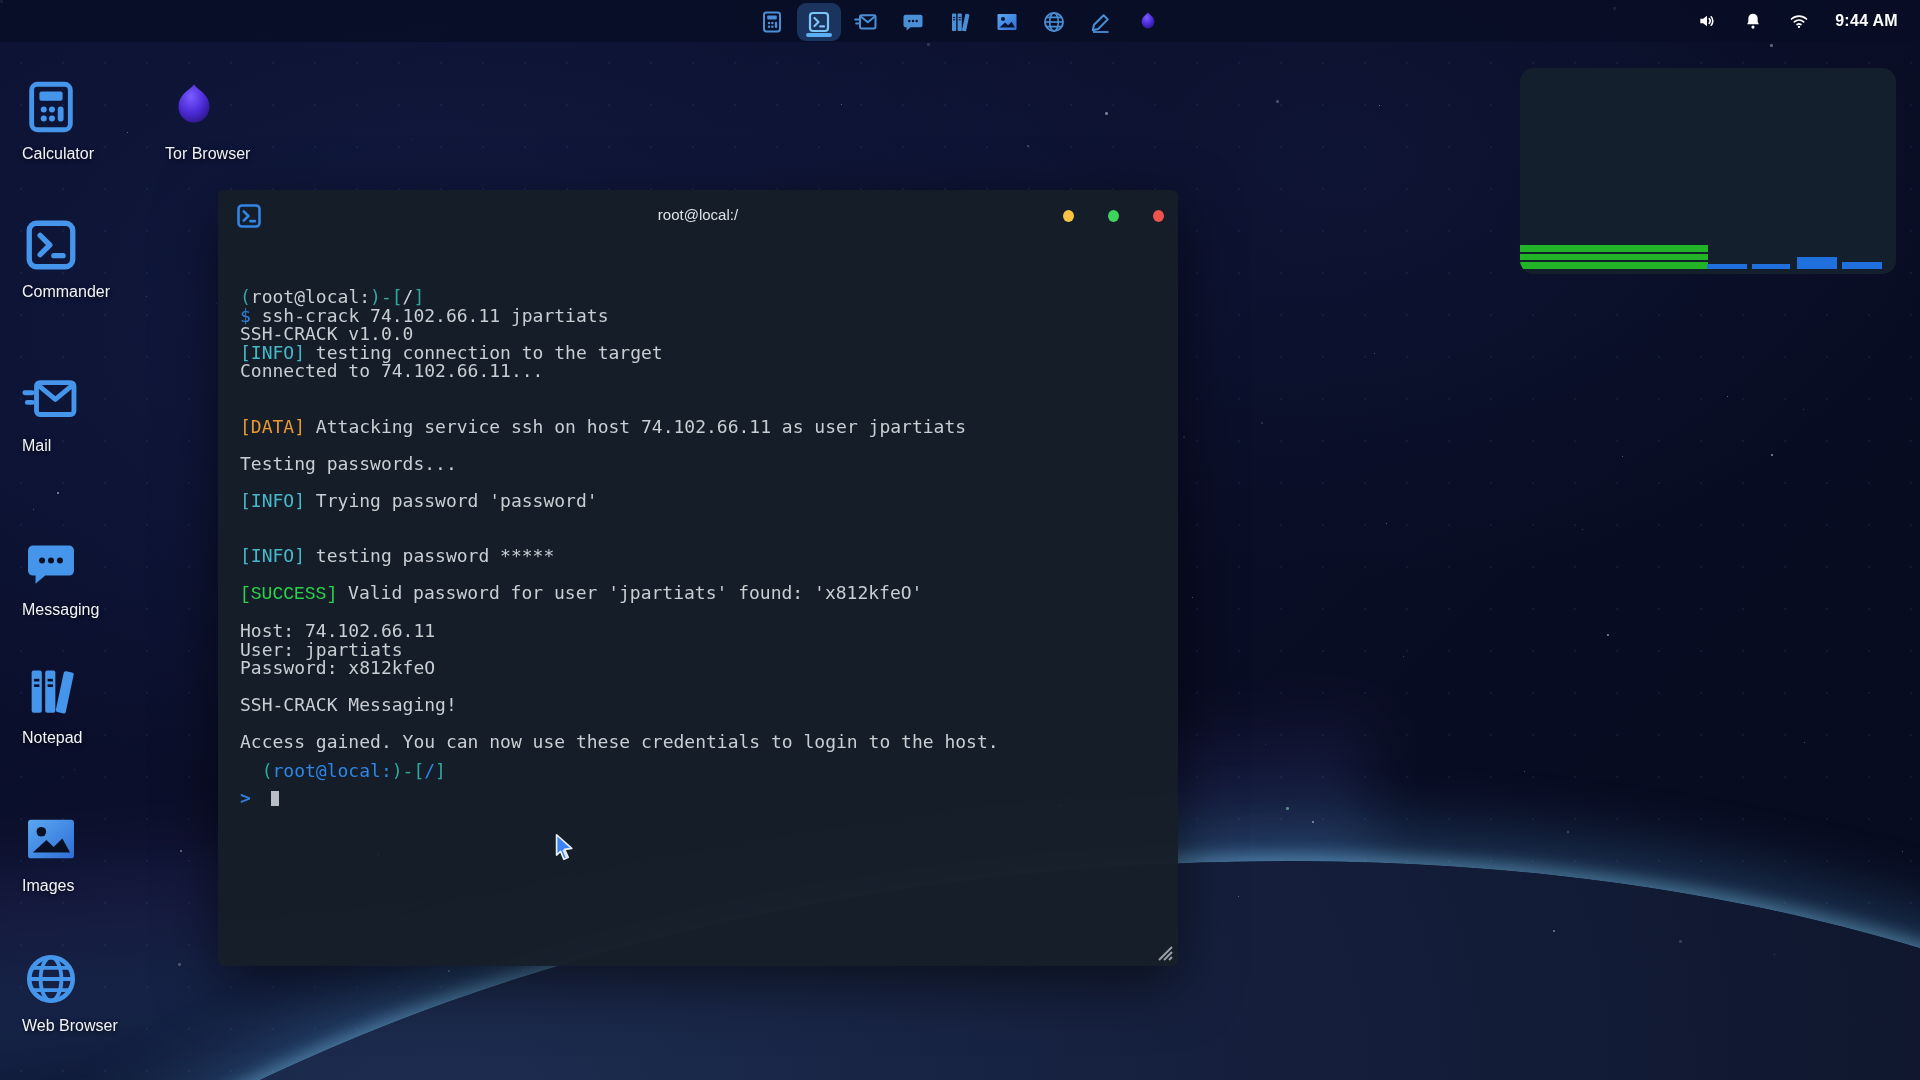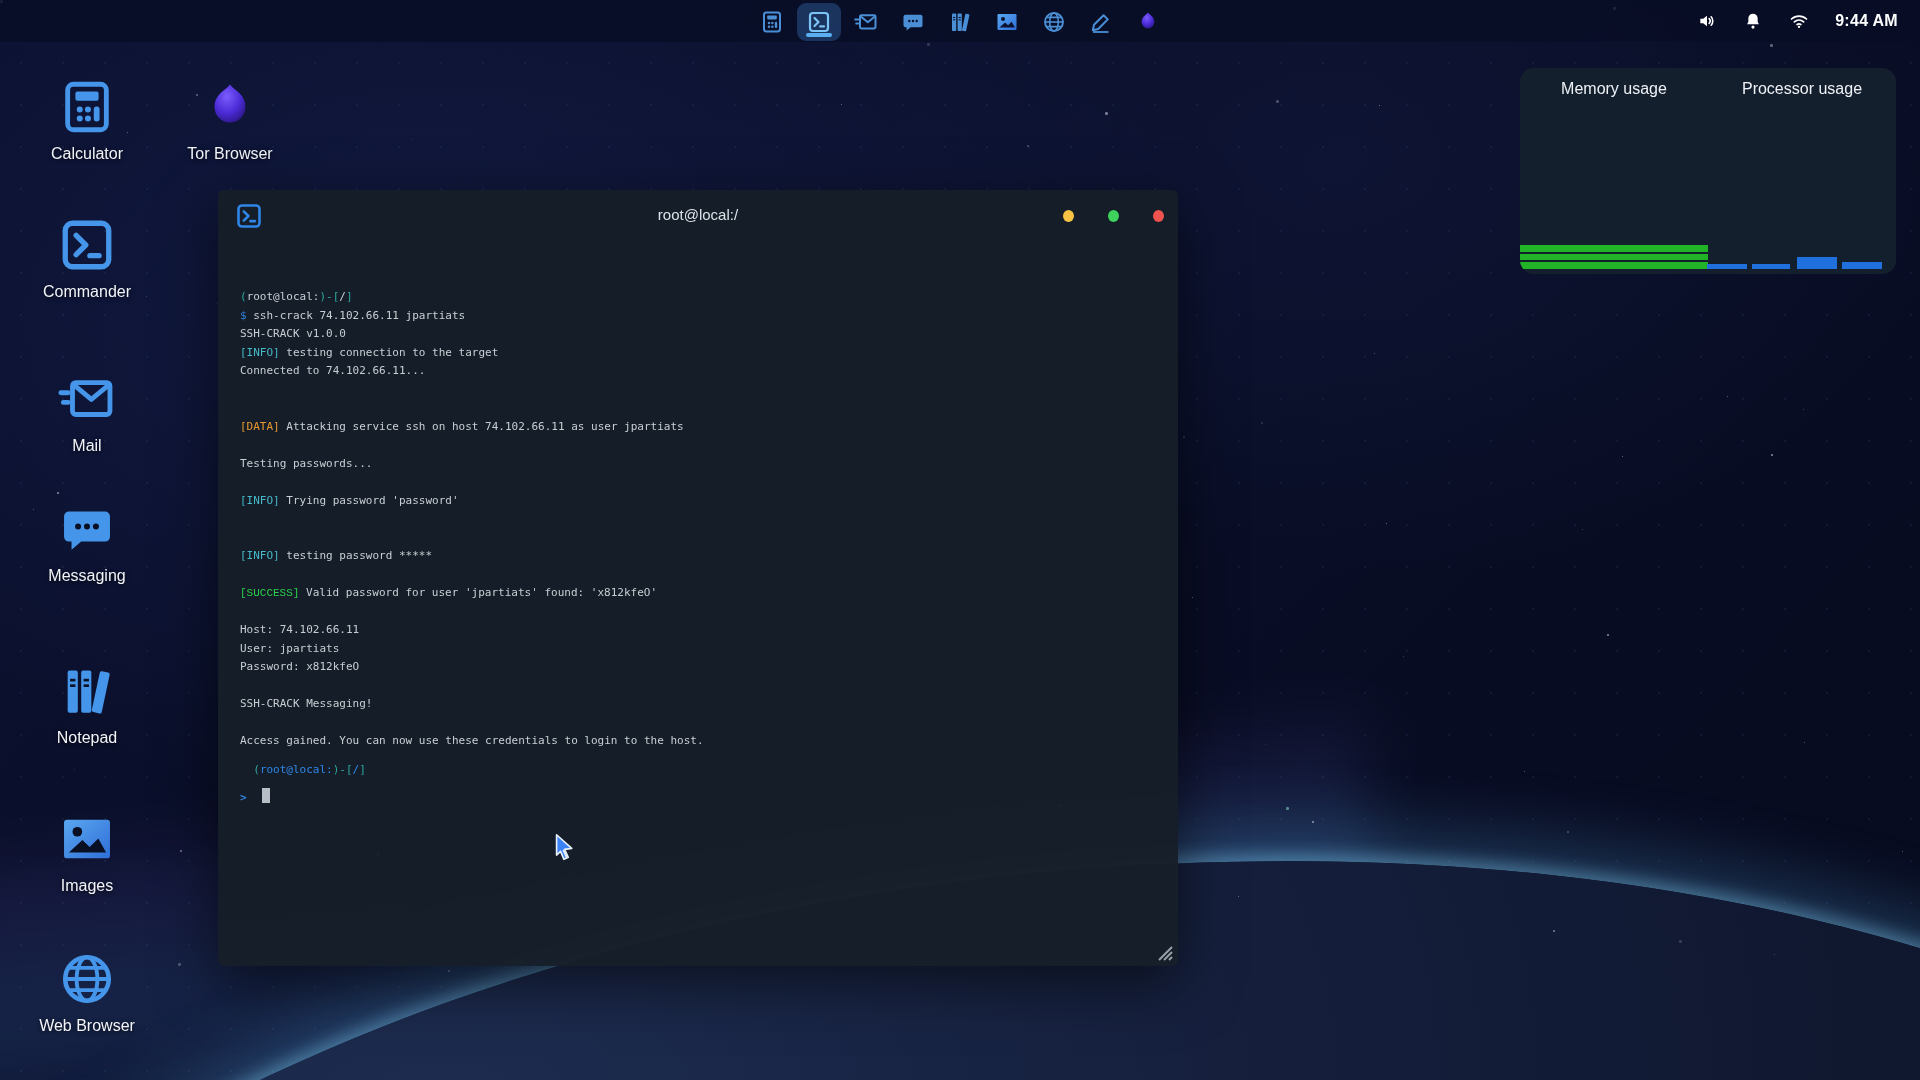--- a/index.html
+++ b/index.html
@@ -41,39 +41,39 @@
   .app-btn svg { width:24px; height:24px; display:block; }
   .app-btn.active { background:rgba(42,84,140,0.55); }
   .app-btn.active::after { content:""; position:absolute; left:50%; transform:translateX(-50%);
     bottom:4px; width:26px; height:4px; border-radius:2px; background:#5caef2; }
   #tray { position:absolute; right:22px; top:0; height:42px; display:flex; align-items:center; gap:26px; }
   .tray-icon svg { width:20px; height:20px; display:block; }
   #clock { font-size:16px; font-weight:700; color:#ffffff; letter-spacing:0.3px; }
 
   
   .desk-icon { position:absolute; width:130px; display:flex; flex-direction:column;
-    align-items:center; z-index:4; cursor:pointer; }
+    z-index:4; cursor:pointer; }
   .desk-icon .glyph { width:58px; height:58px; display:flex; align-items:center; justify-content:center; }
   .desk-icon .glyph svg { width:58px; height:58px; }
   .desk-icon .lbl { margin-top:9px; font-size:16px; color:#f2f4f8;
     text-shadow:0 1px 4px rgba(0,0,0,0.7); white-space:nowrap; }
 
   
   #term-window { position:absolute; left:218px; top:190px; width:960px; height:776px; z-index:10;
     background:rgba(22,30,40,0.97); border-radius:6px;
     box-shadow:0 18px 60px rgba(0,0,0,0.55); }
   #term-titlebar { position:relative; height:52px; }
   #term-title { position:absolute; left:0; right:0; top:16px; text-align:center;
     font-size:15px; color:#dde2e8; }
   #term-win-icon { position:absolute; left:17px; top:12px; width:28px; height:28px; }
   #term-win-icon svg { width:28px; height:28px; }
   #term-dots { position:absolute; right:14px; top:20px; display:flex; gap:34px; }
   .dot { width:11px; height:12px; border-radius:50%; cursor:pointer; }
   #term-content { padding:46px 22px 0 22px; font-family:"DejaVu Sans Mono", monospace;
-    font-size:11px; line-height:18.5px; }
+    font-size:18px; line-height:18.5px; }
   .tline { white-space:pre; min-height:18.5px; }
   .cursor-block { display:inline-block; width:8px; height:15px; background:#b7bec6;
     margin-left:9px; vertical-align:-2px; }
   #resize-handle { position:absolute; right:5px; bottom:5px; width:20px; height:20px; cursor:nwse-resize; }
 
   
   #monitor { position:absolute; left:1520px; top:68px; width:376px; height:206px; z-index:5;
     background:rgba(21,33,46,0.95); border-radius:14px; overflow:hidden; }
   #monitor-headers { display:flex; padding-top:12px; }
   #monitor-headers span { flex:1; text-align:center; font-size:16px; color:#eef1f5; }
@@ -356,21 +356,21 @@
       <div class="glyph">
         <svg viewBox="0 0 24 24">
           <rect x="6" y="5.2" width="15.5" height="13.2" rx="1.4" fill="none" stroke="#4596ea" stroke-width="2"></rect>
           <path d="M6.8 6.4l7 5.8 7-5.8" fill="none" stroke="#4596ea" stroke-width="2" stroke-linejoin="round"></path>
           <line x1="1.2" y1="9.4" x2="4.2" y2="9.4" stroke="#4596ea" stroke-width="2" stroke-linecap="round"></line>
           <line x1="2.2" y1="13.4" x2="4.2" y2="13.4" stroke="#4596ea" stroke-width="2" stroke-linecap="round"></line>
         </svg>
       </div>
       <div class="lbl">Mail</div>
     </div>
-    <div class="desk-icon" style="left: 22px; top: 500px;">
+    <div class="desk-icon" style="left: 22px; top: 534px;">
       <div class="glyph">
         <svg viewBox="0 0 24 24">
           <path d="M4.5 4.8h15a2 2 0 0 1 2 2v8.4a2 2 0 0 1-2 2H9.6l-4 3.4v-3.4h-1.1a2 2 0 0 1-2-2V6.8a2 2 0 0 1 2-2z" fill="#4596ea"></path>
           <circle cx="8.3" cy="11" r="1.25" fill="#0a1024"></circle>
           <circle cx="12" cy="11" r="1.25" fill="#0a1024"></circle>
           <circle cx="15.7" cy="11" r="1.25" fill="#0a1024"></circle>
         </svg>
       </div>
       <div class="lbl">Messaging</div>
     </div>
@@ -463,24 +463,20 @@
   <div id="resize-handle">
     <svg viewBox="0 0 20 20">
       <line x1="6" y1="19" x2="19" y2="6" stroke="#9aa1a8" stroke-width="2"></line>
       <line x1="11" y1="19" x2="19" y2="11" stroke="#9aa1a8" stroke-width="2"></line>
       <line x1="16" y1="19" x2="19" y2="16" stroke="#9aa1a8" stroke-width="2"></line>
     </svg>
   </div>
 </div>
 
 <div id="monitor">
-  <div id="monitor-headers">
-    <span>Memory usage</span>
-    <span>Processor usage</span>
-  </div>
   <div id="mem-bars">
       <div class="mem-stripe" style="height: 7px; background: rgb(33, 180, 39);"></div>
       <div class="mem-stripe" style="height: 6px; background: rgb(33, 180, 39);"></div>
       <div class="mem-stripe" style="height: 7px; background: rgb(33, 180, 39);"></div>
     </div>
   <div id="cpu-bars-holder">
       <div class="cpu-bar" style="left: 187px; width: 40px; height: 5px; background: rgb(31, 111, 221);"></div>
       <div class="cpu-bar" style="left: 232px; width: 38px; height: 5px; background: rgb(31, 111, 221);"></div>
       <div class="cpu-bar" style="left: 277px; width: 40px; height: 12px; background: rgb(31, 111, 221);"></div>
       <div class="cpu-bar" style="left: 322px; width: 40px; height: 7px; background: rgb(31, 111, 221);"></div>

